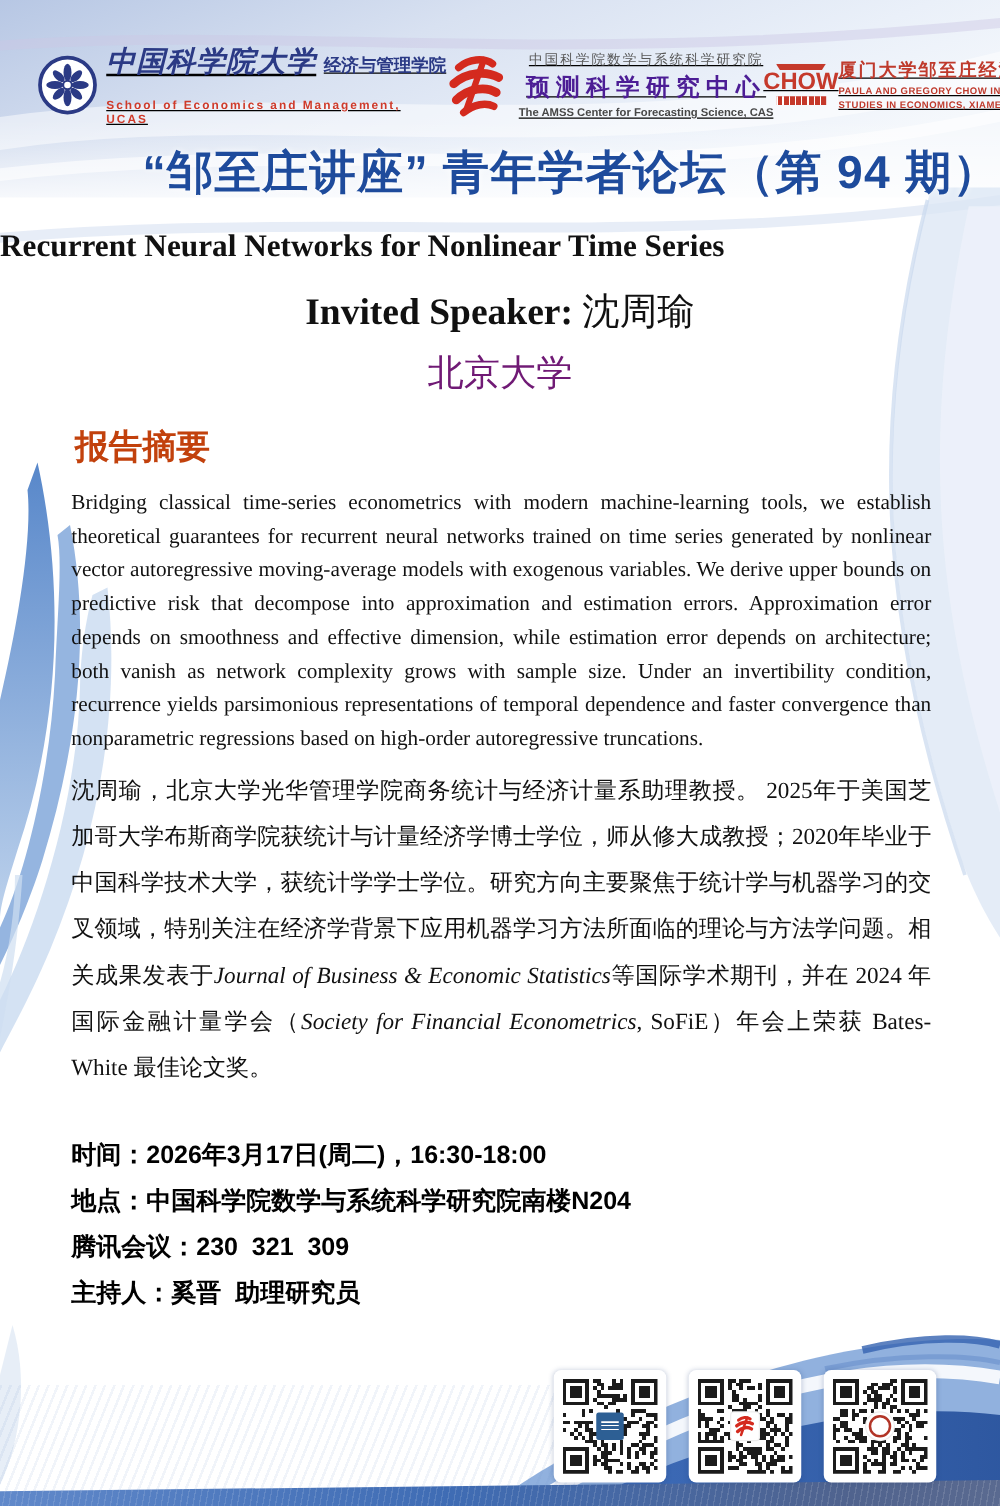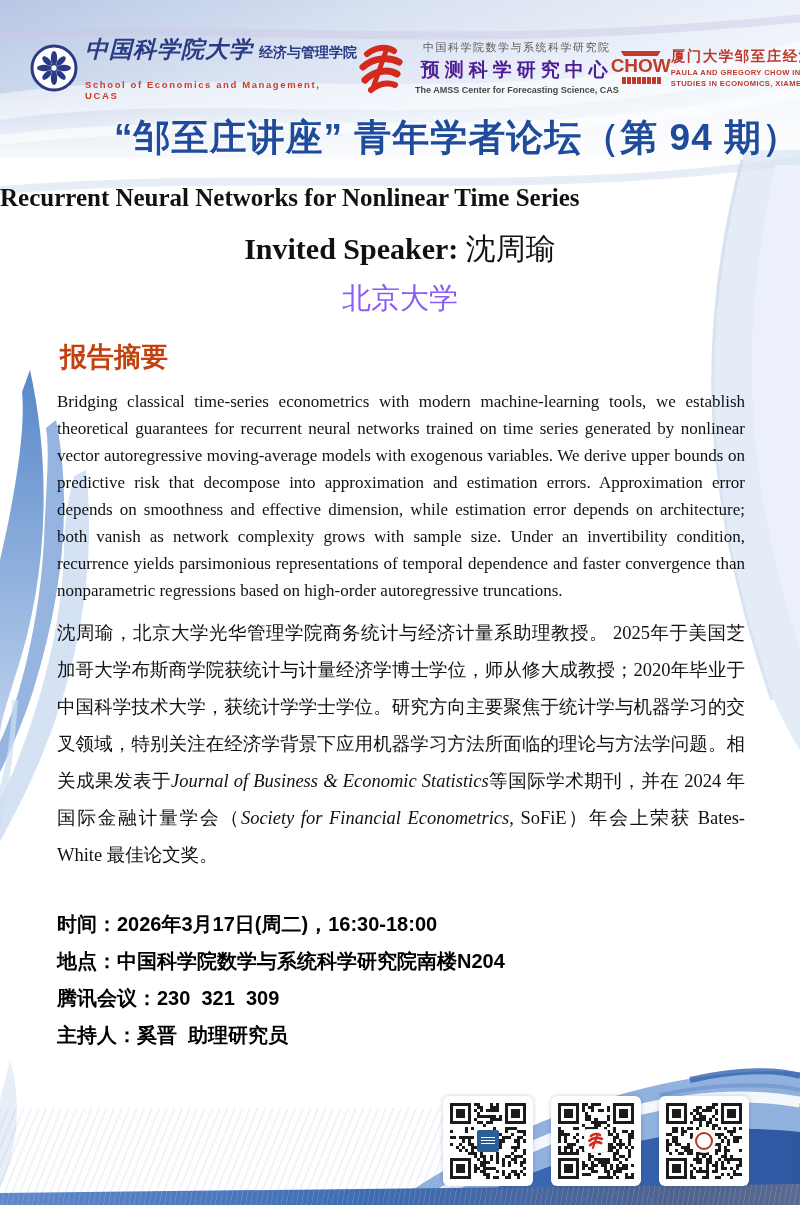--- a/index.html
+++ b/index.html
@@ -11,21 +11,21 @@
     background:repeating-linear-gradient(112deg,rgba(110,145,200,.18) 0 2px,rgba(255,255,255,0) 2px 7px);}
   .bottom-band{position:absolute;left:0;top:1184px;width:800px;height:21px;z-index:0;
     background:linear-gradient(90deg,#6189ca,#3f6cb4 45%,#50638e 85%,#5a6a90);
     clip-path:polygon(0 9px,100% 0,100% 21px,0 21px);}
   .bottom-band::after{content:"";position:absolute;inset:0;
     background:repeating-linear-gradient(100deg,rgba(255,255,255,.12) 0 1px,transparent 1px 5px);}
   .content{position:relative;z-index:1;}
 
   
   .logo-row{display:flex;justify-content:space-between;align-items:center;
-            padding:34px 18px 0 30px;}
+            padding:34px 18px 0 30px;text-decoration:underline;}
   .logo{display:flex;align-items:center;}
   .emblem{width:48px;height:48px;flex:0 0 48px;margin-right:7px;}
   .l1-col{display:flex;flex-direction:column;}
   .l1-top{display:flex;align-items:baseline;white-space:nowrap;}
   .l1-cn{font-family:"Liberation Serif",serif;font-style:italic;font-weight:bold;
          font-size:23px;color:#2b3a85;letter-spacing:1px;}
   .l1-dept{font-size:14px;font-weight:bold;color:#2b3a85;margin-left:6px;}
   .l1-en{font-size:9.5px;font-weight:bold;color:#cf3a2a;letter-spacing:1.6px;margin-top:14px;}
   .amss-mark{width:50px;height:52px;flex:0 0 50px;margin-right:8px;}
   .l2-col{display:flex;flex-direction:column;align-items:center;}
@@ -48,21 +48,21 @@
 
   
   .forum-title{margin-top:12px;text-align:right;font-size:37px;font-weight:900;
     color:#1e4b9c;letter-spacing:1px;text-shadow:0 0 6px rgba(255,255,255,.9);}
   .talk-title{margin-top:21px;font-family:"Liberation Serif",serif;
     font-weight:bold;font-size:25px;color:#111;}
   .speaker-line{margin-top:17px;text-align:center;font-family:"Liberation Serif",serif;
     font-size:30px;color:#111;}
   .speaker-line b{font-weight:bold;}
   .affiliation{margin-top:9px;text-align:center;font-family:"Liberation Serif",serif;
-    font-size:29px;color:#8b5cf6;}
+    font-size:29px;color:#701a75;}
 
   
   .sec-heading{margin:20px 56px 0 60px;font-size:27px;font-weight:bold;color:#c2410c;}
   .abstract-body{margin:13px 56px 0 57px;width:688px;text-align:justify;
     font-family:"Liberation Serif",serif;font-size:17px;line-height:27px;color:#111;}
   .bio-body{margin:11px 56px 0 57px;width:688px;text-align:justify;
     font-family:"Liberation Serif",serif;font-size:18.5px;line-height:37px;color:#111;}
   .bio-body .it{font-style:italic;}
 
   

